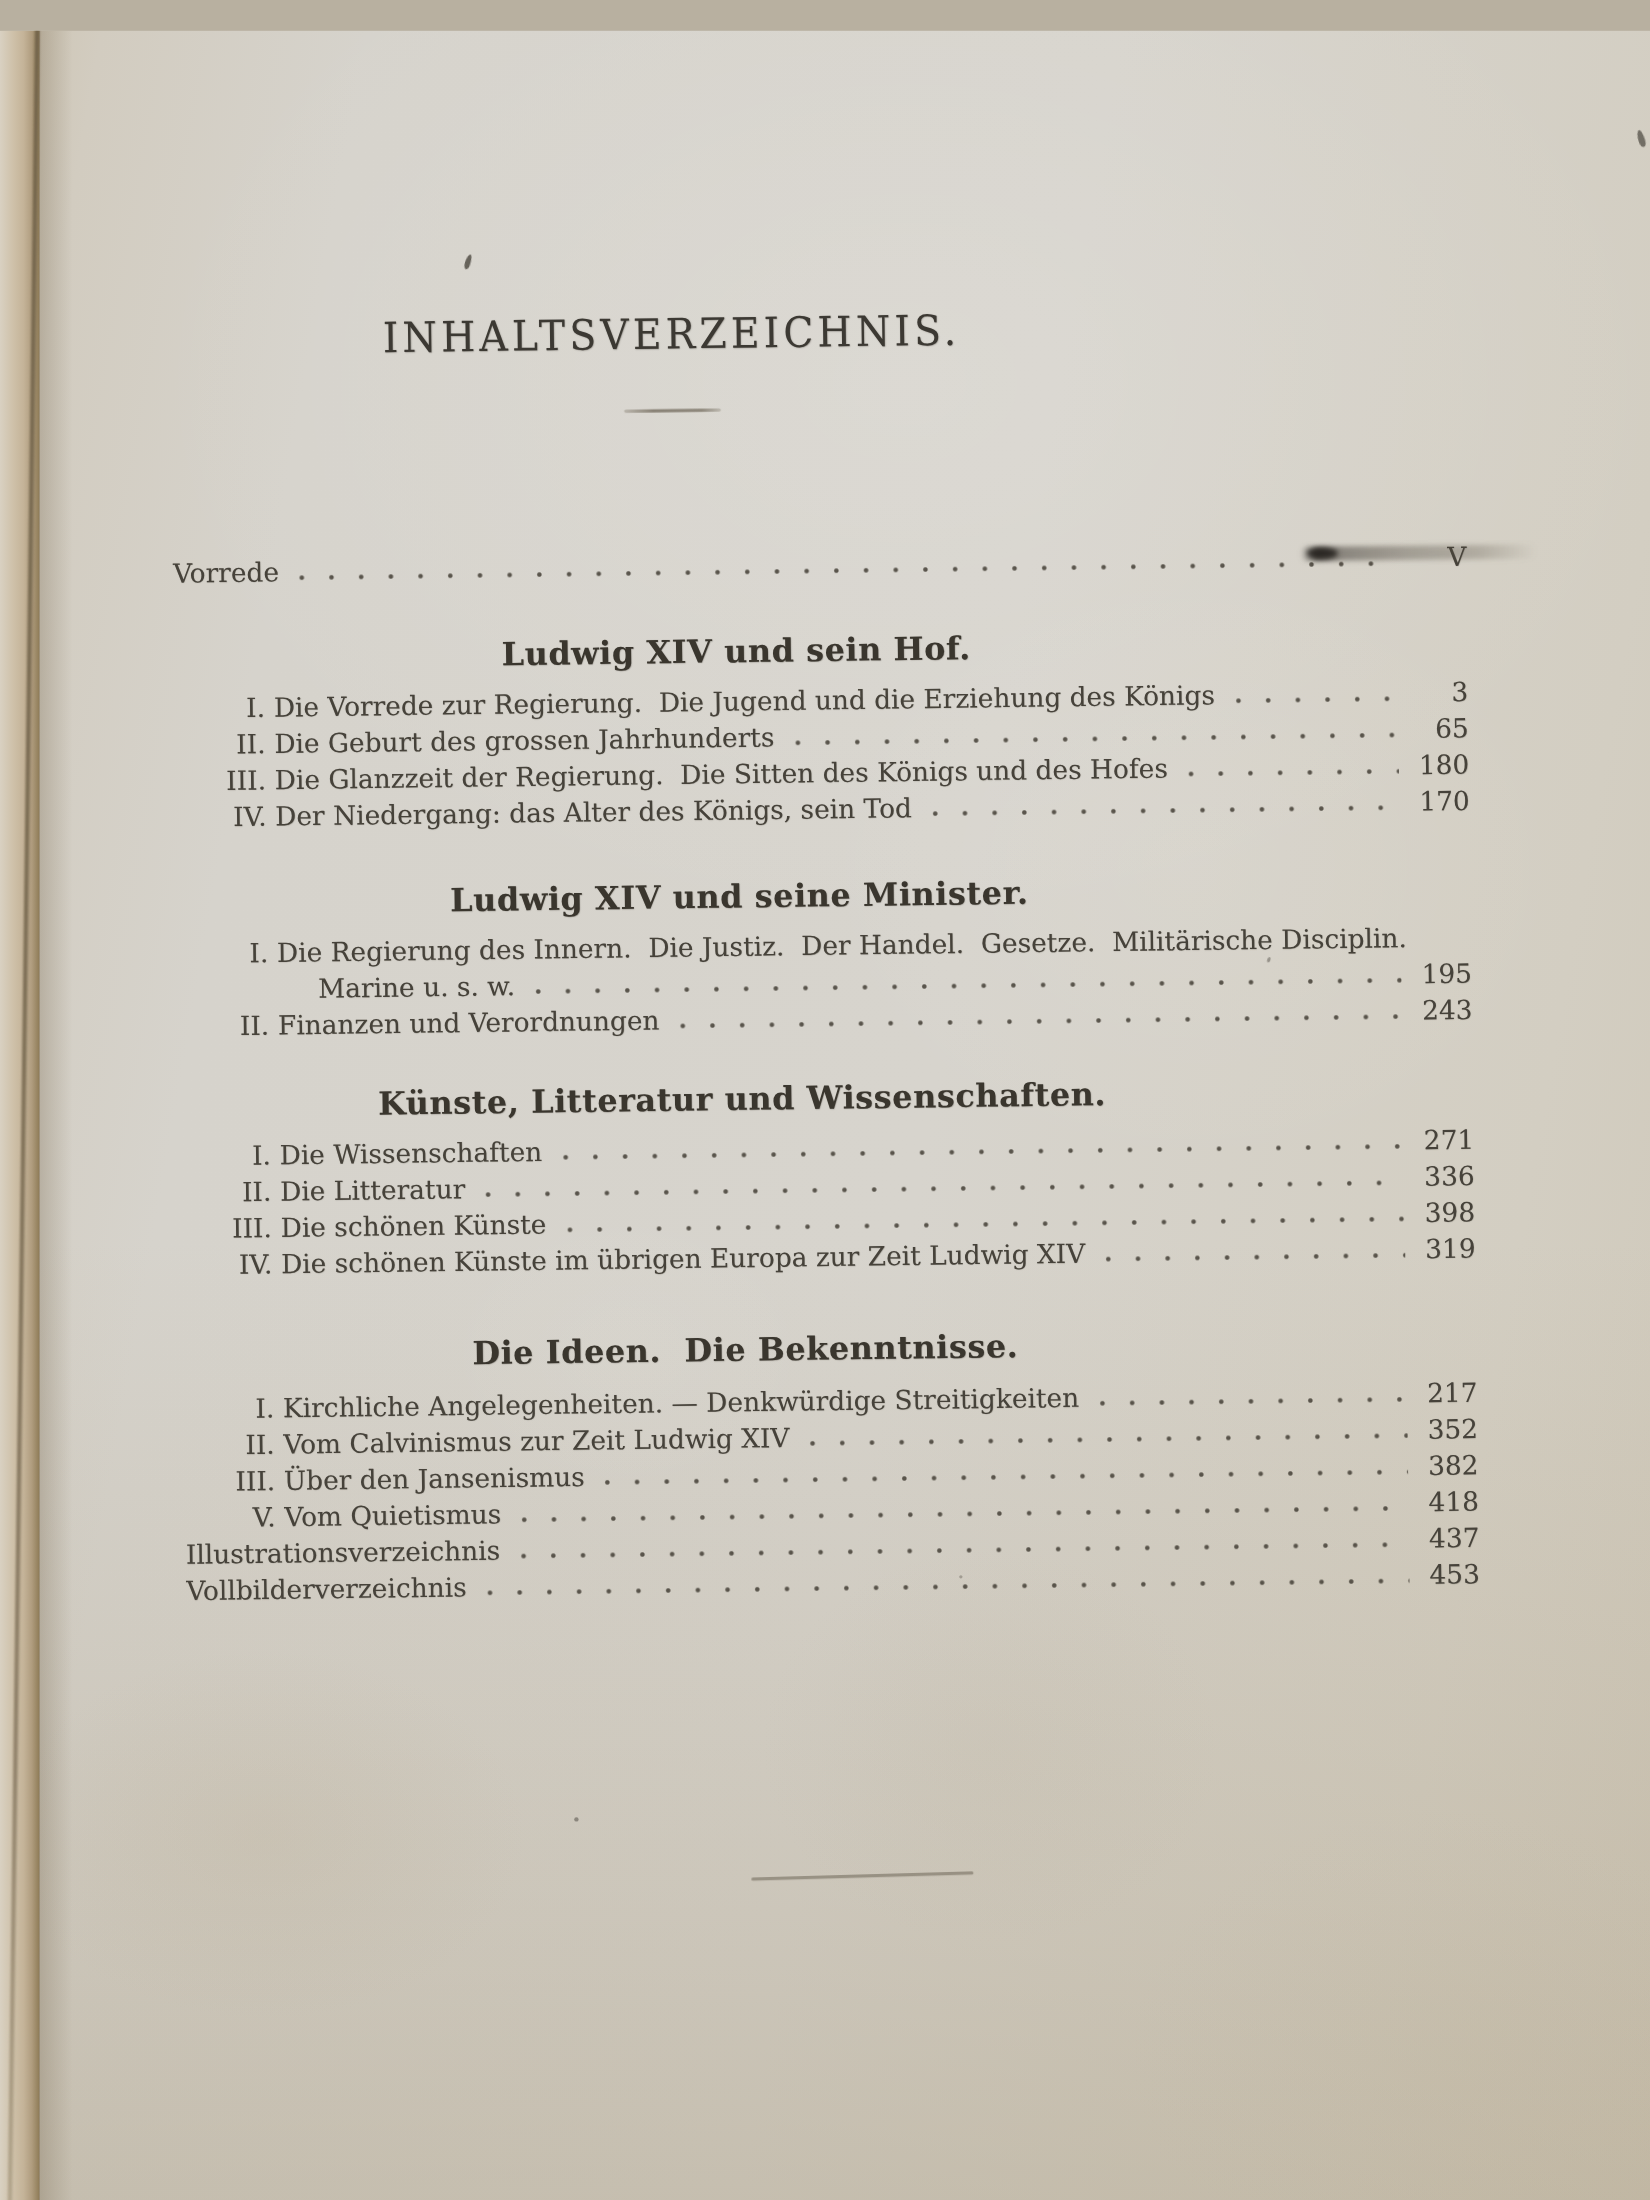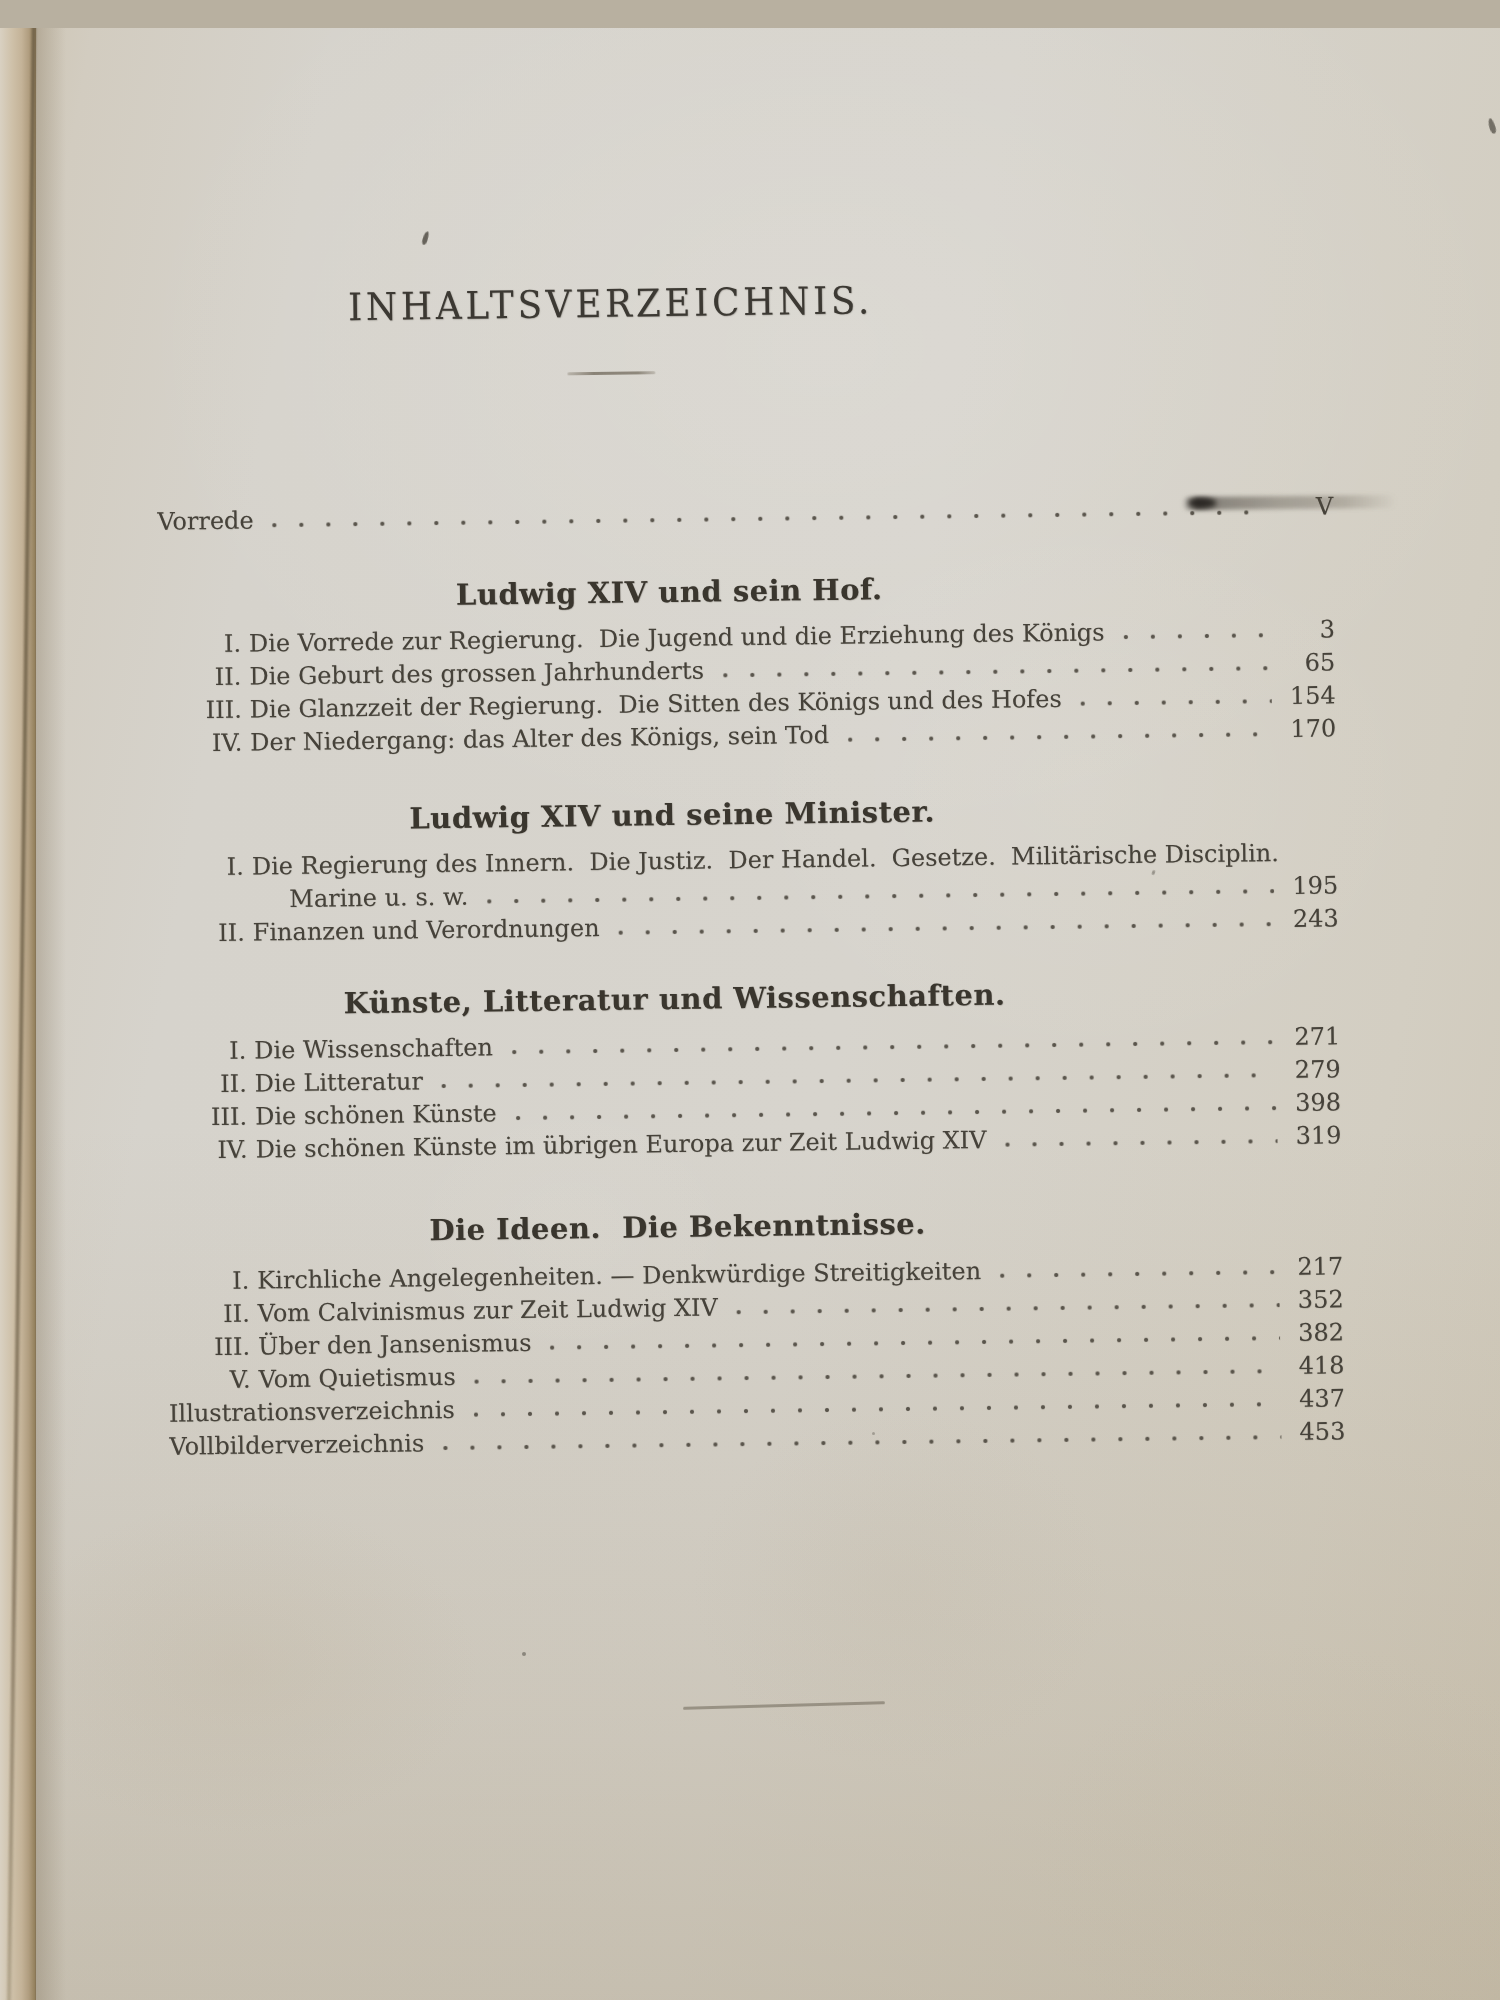--- a/index.html
+++ b/index.html
@@ -142,21 +142,21 @@
         <div class="row">
           <span class="num">II.</span>
           <span class="lbl">Die Geburt des grossen Jahrhunderts</span>
           <span class="dots"></span>
           <span class="pagenum">65</span>
         </div>
         <div class="row">
           <span class="num">III.</span>
           <span class="lbl">Die Glanzzeit der Regierung.  Die Sitten des Königs und des Hofes</span>
           <span class="dots"></span>
-          <span class="pagenum">154</span>
+          <span class="pagenum">180</span>
         </div>
         <div class="row">
           <span class="num">IV.</span>
           <span class="lbl">Der Niedergang: das Alter des Königs, sein Tod</span>
           <span class="dots"></span>
           <span class="pagenum">170</span>
         </div>
         <div class="section-heading sec-1">Ludwig XIV und seine Minister.</div>
         <div class="row">
           <span class="num">I.</span>
@@ -178,21 +178,21 @@
         <div class="row">
           <span class="num">I.</span>
           <span class="lbl">Die Wissenschaften</span>
           <span class="dots"></span>
           <span class="pagenum">271</span>
         </div>
         <div class="row">
           <span class="num">II.</span>
           <span class="lbl">Die Litteratur</span>
           <span class="dots"></span>
-          <span class="pagenum">279</span>
+          <span class="pagenum">336</span>
         </div>
         <div class="row">
           <span class="num">III.</span>
           <span class="lbl">Die schönen Künste</span>
           <span class="dots"></span>
           <span class="pagenum">398</span>
         </div>
         <div class="row">
           <span class="num">IV.</span>
           <span class="lbl">Die schönen Künste im übrigen Europa zur Zeit Ludwig XIV</span>

